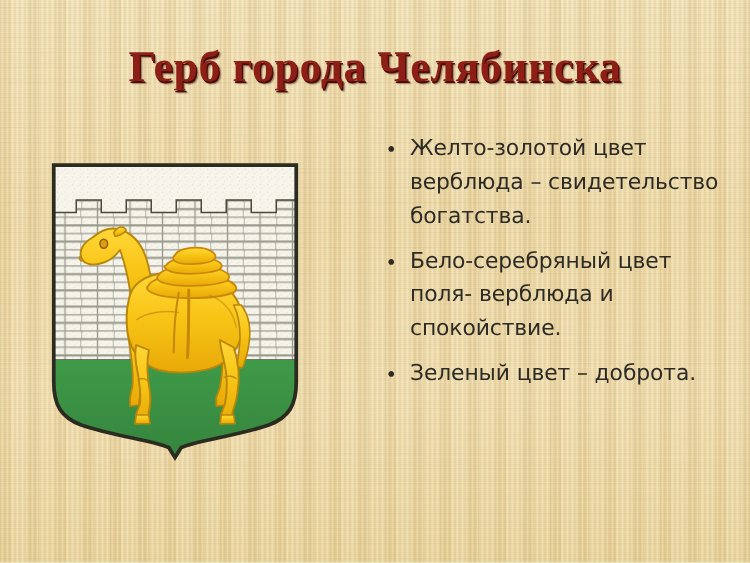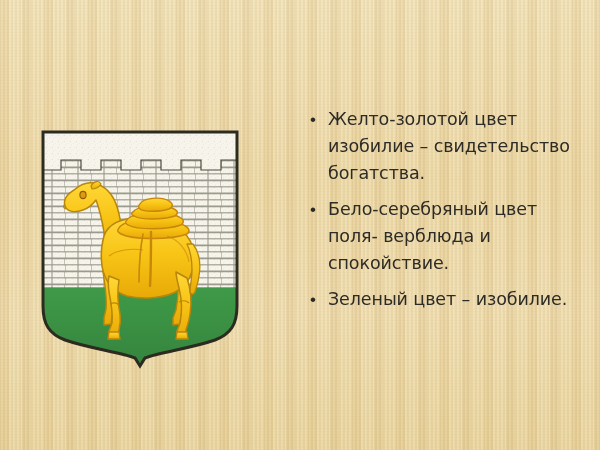--- a/index.html
+++ b/index.html
@@ -104,20 +104,21 @@
     line-height: 27px;
     color: #2d2b26;
     letter-spacing: -0.1px;
   }
 </style>
 </head>
 <body>
 
 <div id="slide">
 
+  <div id="title">Герб города Челябинска</div>
 
   <div id="coa-wrap">
     <svg id="coa-svg" viewBox="0 0 202 242" xmlns="http://www.w3.org/2000/svg">
       <defs>
         <clipPath id="shieldClip">
           <path d="M4,4 H198 V178
                    C198,196 192,206 176,212
                    C150,221 120,224 106,230
                    L101,238 L96,230
                    C82,224 52,221 26,212
@@ -237,28 +238,28 @@
                L101,238 L96,230
                C82,224 52,221 26,212
                C10,206 4,196 4,178 Z" fill="none" stroke="#2b2b20" stroke-width="3"></path>
     </svg>
   </div>
 
   <div id="bullets">
 
     <div class="bullet-item">
       <span class="bullet-marker">•</span>
-      <span class="bullet-text">Желто-золотой цвет изобилие – свидетельство богатства.</span>
+      <span class="bullet-text">Желто-золотой цвет верблюда – свидетельство богатства.</span>
     </div>
 
     <div class="bullet-item">
       <span class="bullet-marker">•</span>
       <span class="bullet-text">Бело-серебряный цвет поля- верблюда и спокойствие.</span>
     </div>
 
     <div class="bullet-item">
       <span class="bullet-marker">•</span>
-      <span class="bullet-text">Зеленый цвет – изобилие.</span>
+      <span class="bullet-text">Зеленый цвет – доброта.</span>
     </div>
 
   </div>
 
 </div>
 
 </body></html>

